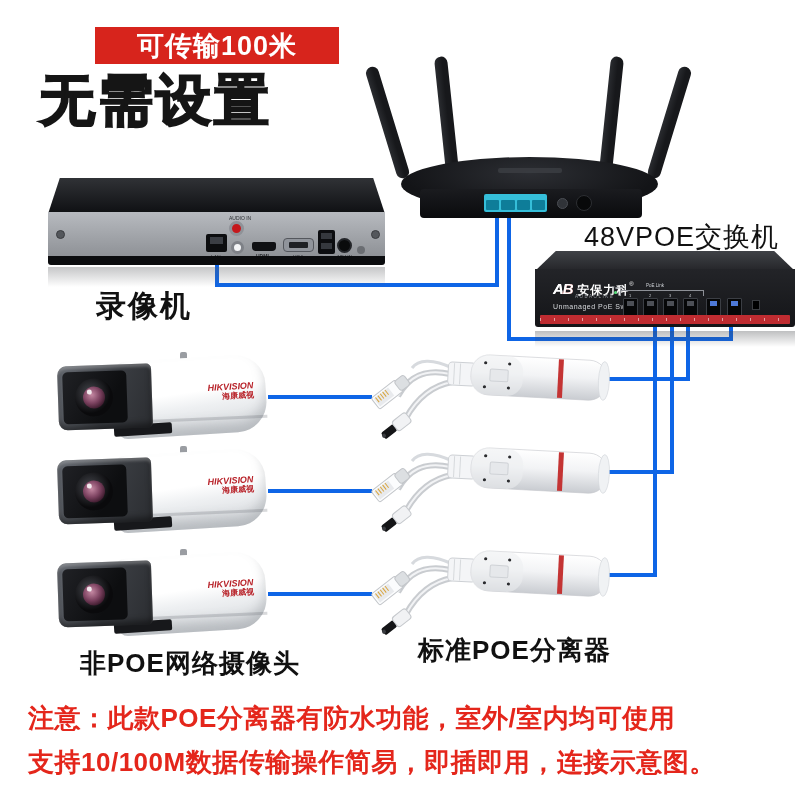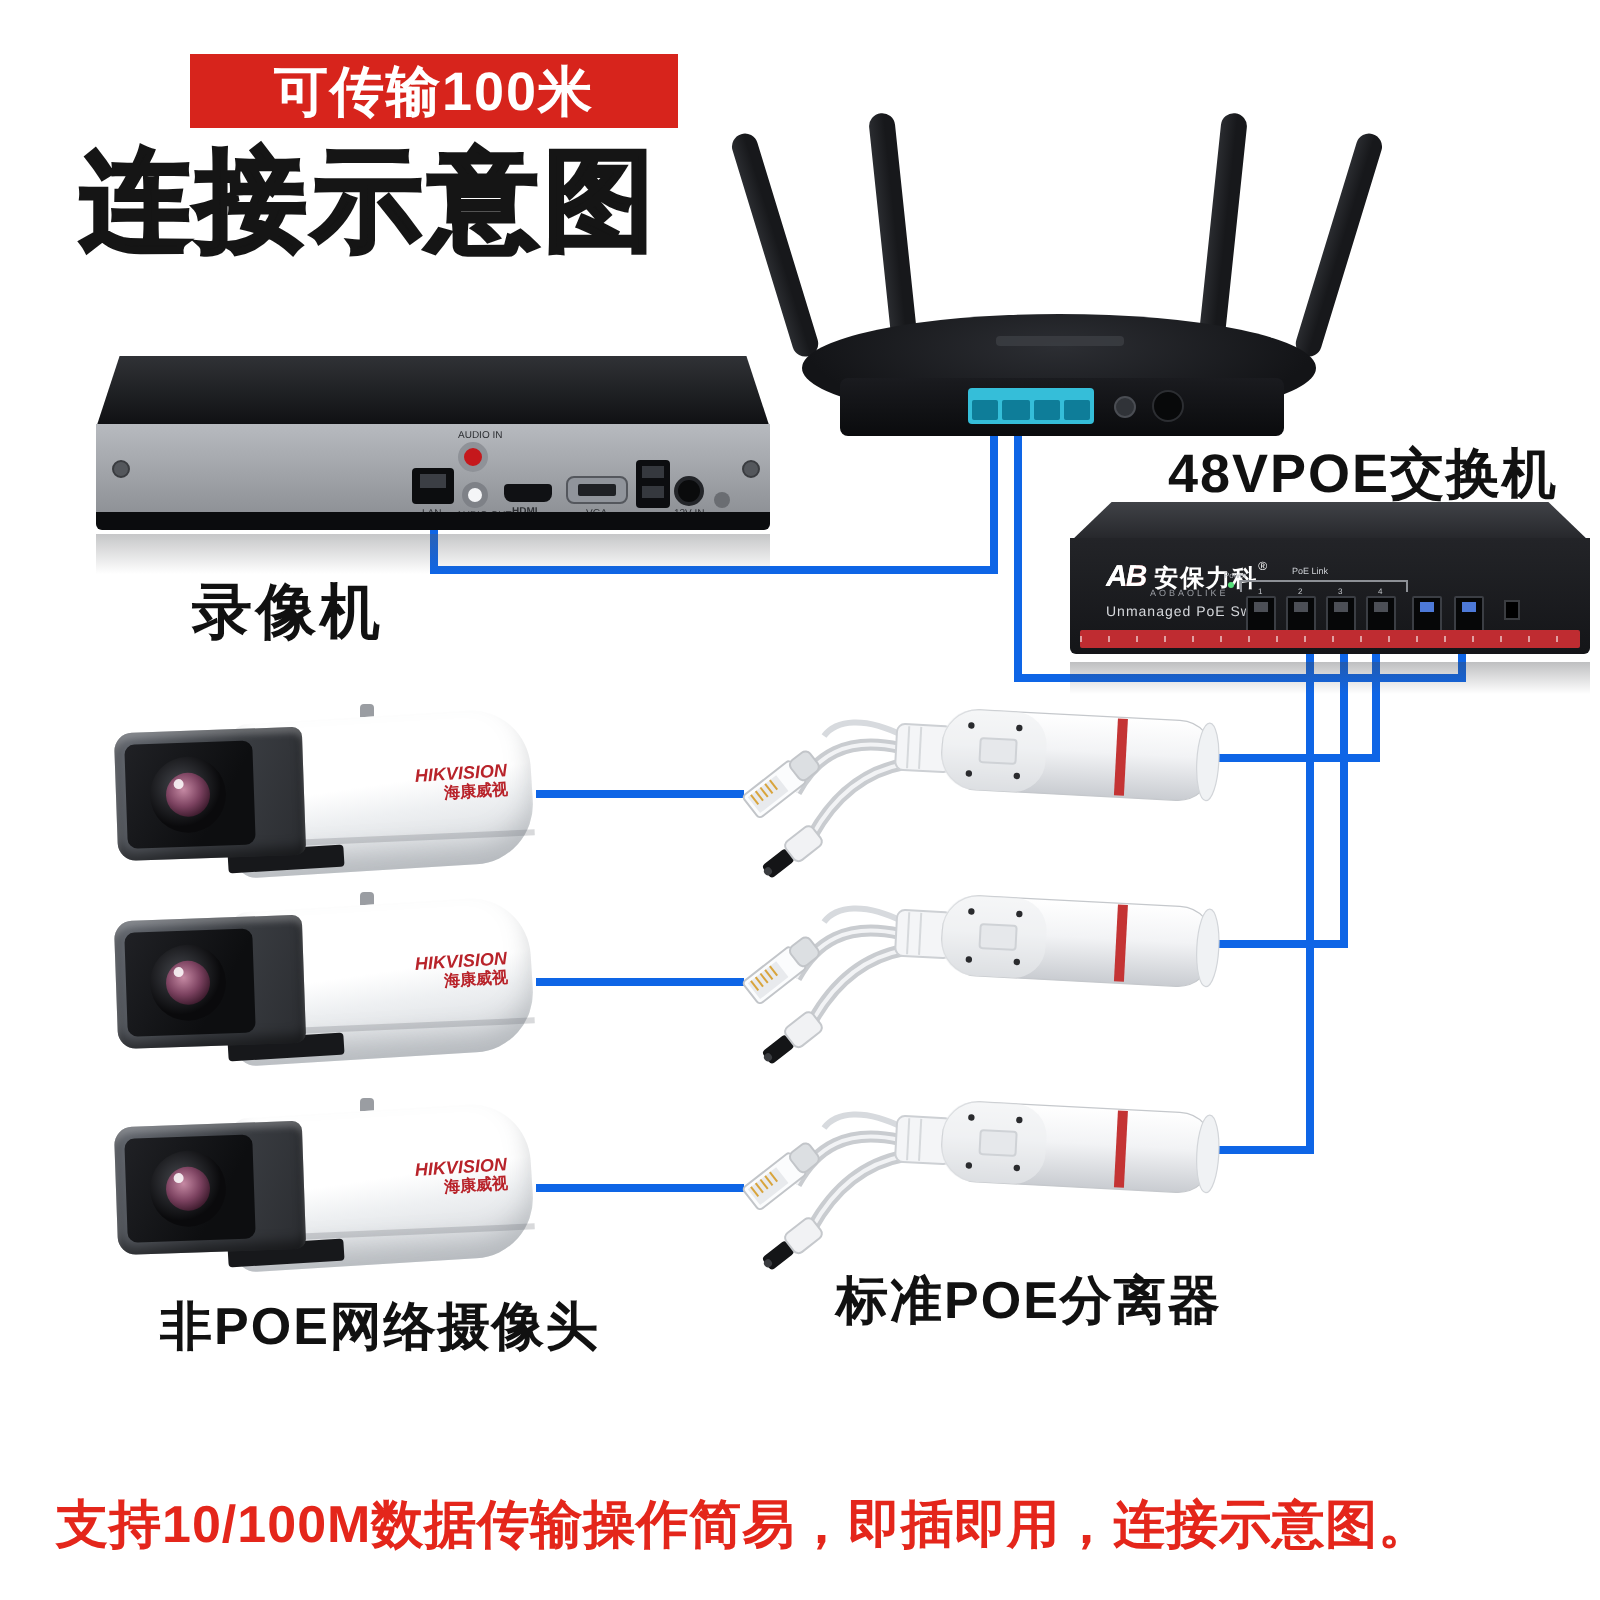--- a/index.html
+++ b/index.html
@@ -43,21 +43,21 @@
   .nvr-hdmi{left:252px;top:242px;width:24px;height:9px;background:#101114;border-radius:2px 2px 4px 4px;}
   .nvr-vga{left:283px;top:238px;width:31px;height:14px;background:#90949b;border:1px solid #54575d;border-radius:4px;box-sizing:border-box;}
   .nvr-vga i{position:absolute;left:5px;top:3px;width:19px;height:6px;background:#1e2024;display:block;border-radius:1px;}
   .nvr-usb{left:318px;top:230px;width:17px;height:24px;background:#0c0d10;border-radius:2px;}
   .nvr-usb i{position:absolute;left:3px;width:11px;height:6px;background:#35383e;display:block;}
   .nvr-dc{left:337px;top:238px;width:15px;height:15px;border-radius:50%;background:#0a0b0c;border:2px solid #232529;box-sizing:border-box;}
   .nvr-gnd{left:357px;top:246px;width:8px;height:8px;border-radius:50%;background:#6a6d72;}
   .nvr-label{left:96px;top:286px;font-size:30px;font-weight:700;color:#111;letter-spacing:2px;}
 
   
-  .sw-label{left:584px;top:219px;font-size:27px;font-weight:700;color:#111;letter-spacing:1px;}
+  .sw-label{left:584px;top:219px;font-size:27px;font-weight:400;color:#111;letter-spacing:1px;}
   .sw-bevel{left:535px;top:251px;width:260px;height:20px;background:linear-gradient(180deg,#404247,#242529);
             clip-path:polygon(8% 0,92% 0,100% 100%,0 100%);}
   .sw-face{left:535px;top:269px;width:260px;height:58px;background:linear-gradient(180deg,#232428,#141518);border-radius:0 0 3px 3px;}
   .sw-stripe{left:540px;top:315px;width:250px;height:9px;background:var(--stripe-red,#bf2c31);border-radius:1px;
              background-image:repeating-linear-gradient(90deg,rgba(255,255,255,.55) 0 1px,transparent 1px 14px);background-size:100% 3px;background-position:0 3px;background-repeat:no-repeat;}
   .sw-logo{left:553px;top:281px;color:#fff;line-height:1;}
   .sw-logo .ab{font-size:15px;font-weight:900;font-style:italic;letter-spacing:-1px;color:#fff;background:linear-gradient(120deg,#fff 55%,#d23a3a 56%);-webkit-background-clip:text;background-clip:text;}
   .sw-logo .cn{font-size:12px;font-weight:700;letter-spacing:1px;}
   .sw-logo .reg{font-size:6px;vertical-align:top;}
   .sw-sub{left:575px;top:294px;font-size:4.5px;color:#9a9da3;letter-spacing:1.5px;}
@@ -100,21 +100,21 @@
   .note{left:28px;color:var(--note-red,#e4261b);font-size:26px;font-weight:700;letter-spacing:.5px;}
   .note1{top:701px;}
   .note2{top:745px;}
 </style>
 </head>
 <body>
 
 <div id="stage">
 
   <div class="abs badge">可传输100米</div>
-  <div class="abs title">连接示意图</div>
+  <div class="abs title">无需设置</div>
 
   <div class="abs cable" style="left:215px;top:248px;width:4px;height:37px;"></div>
   <div class="abs cable" style="left:215px;top:283px;width:284px;height:4px;"></div>
   <div class="abs cable" style="left:495px;top:206px;width:4px;height:81px;"></div>
   <div class="abs cable" style="left:507px;top:206px;width:4px;height:135px;"></div>
   <div class="abs cable" style="left:507px;top:337px;width:226px;height:4px;"></div>
   <div class="abs cable" style="left:729px;top:316px;width:4px;height:25px;"></div>
   <div class="abs cable" style="left:686px;top:320px;width:4px;height:61px;"></div>
   <div class="abs cable" style="left:608px;top:377px;width:82px;height:4px;"></div>
   <div class="abs cable" style="left:670px;top:320px;width:4px;height:154px;"></div>
@@ -394,15 +394,16 @@
         <rect x="122" y="29" width="18" height="12" rx="1.5" fill="#e6e8eb" stroke="#cfd2d6"></rect>
         <rect x="190" y="15.6" width="5" height="38.5" fill="var(--splitter-ring-red,#c43434)"></rect>
         <ellipse cx="236" cy="35" rx="5.5" ry="19.4" fill="#f0f2f4" stroke="#d2d5d9" stroke-width=".6"></ellipse>
       </g>
     </svg>
   </div>
 
   <div class="abs spl-group-label">标准POE分离器</div>
   <div class="abs cam-group-label">非POE网络摄像头</div>
 
+  <div class="abs note note1">注意：此款POE分离器有防水功能，室外/室内均可使用</div>
   <div class="abs note note2">支持10/100M数据传输操作简易，即插即用，连接示意图。</div>
 
 </div>
 
 </body></html>

